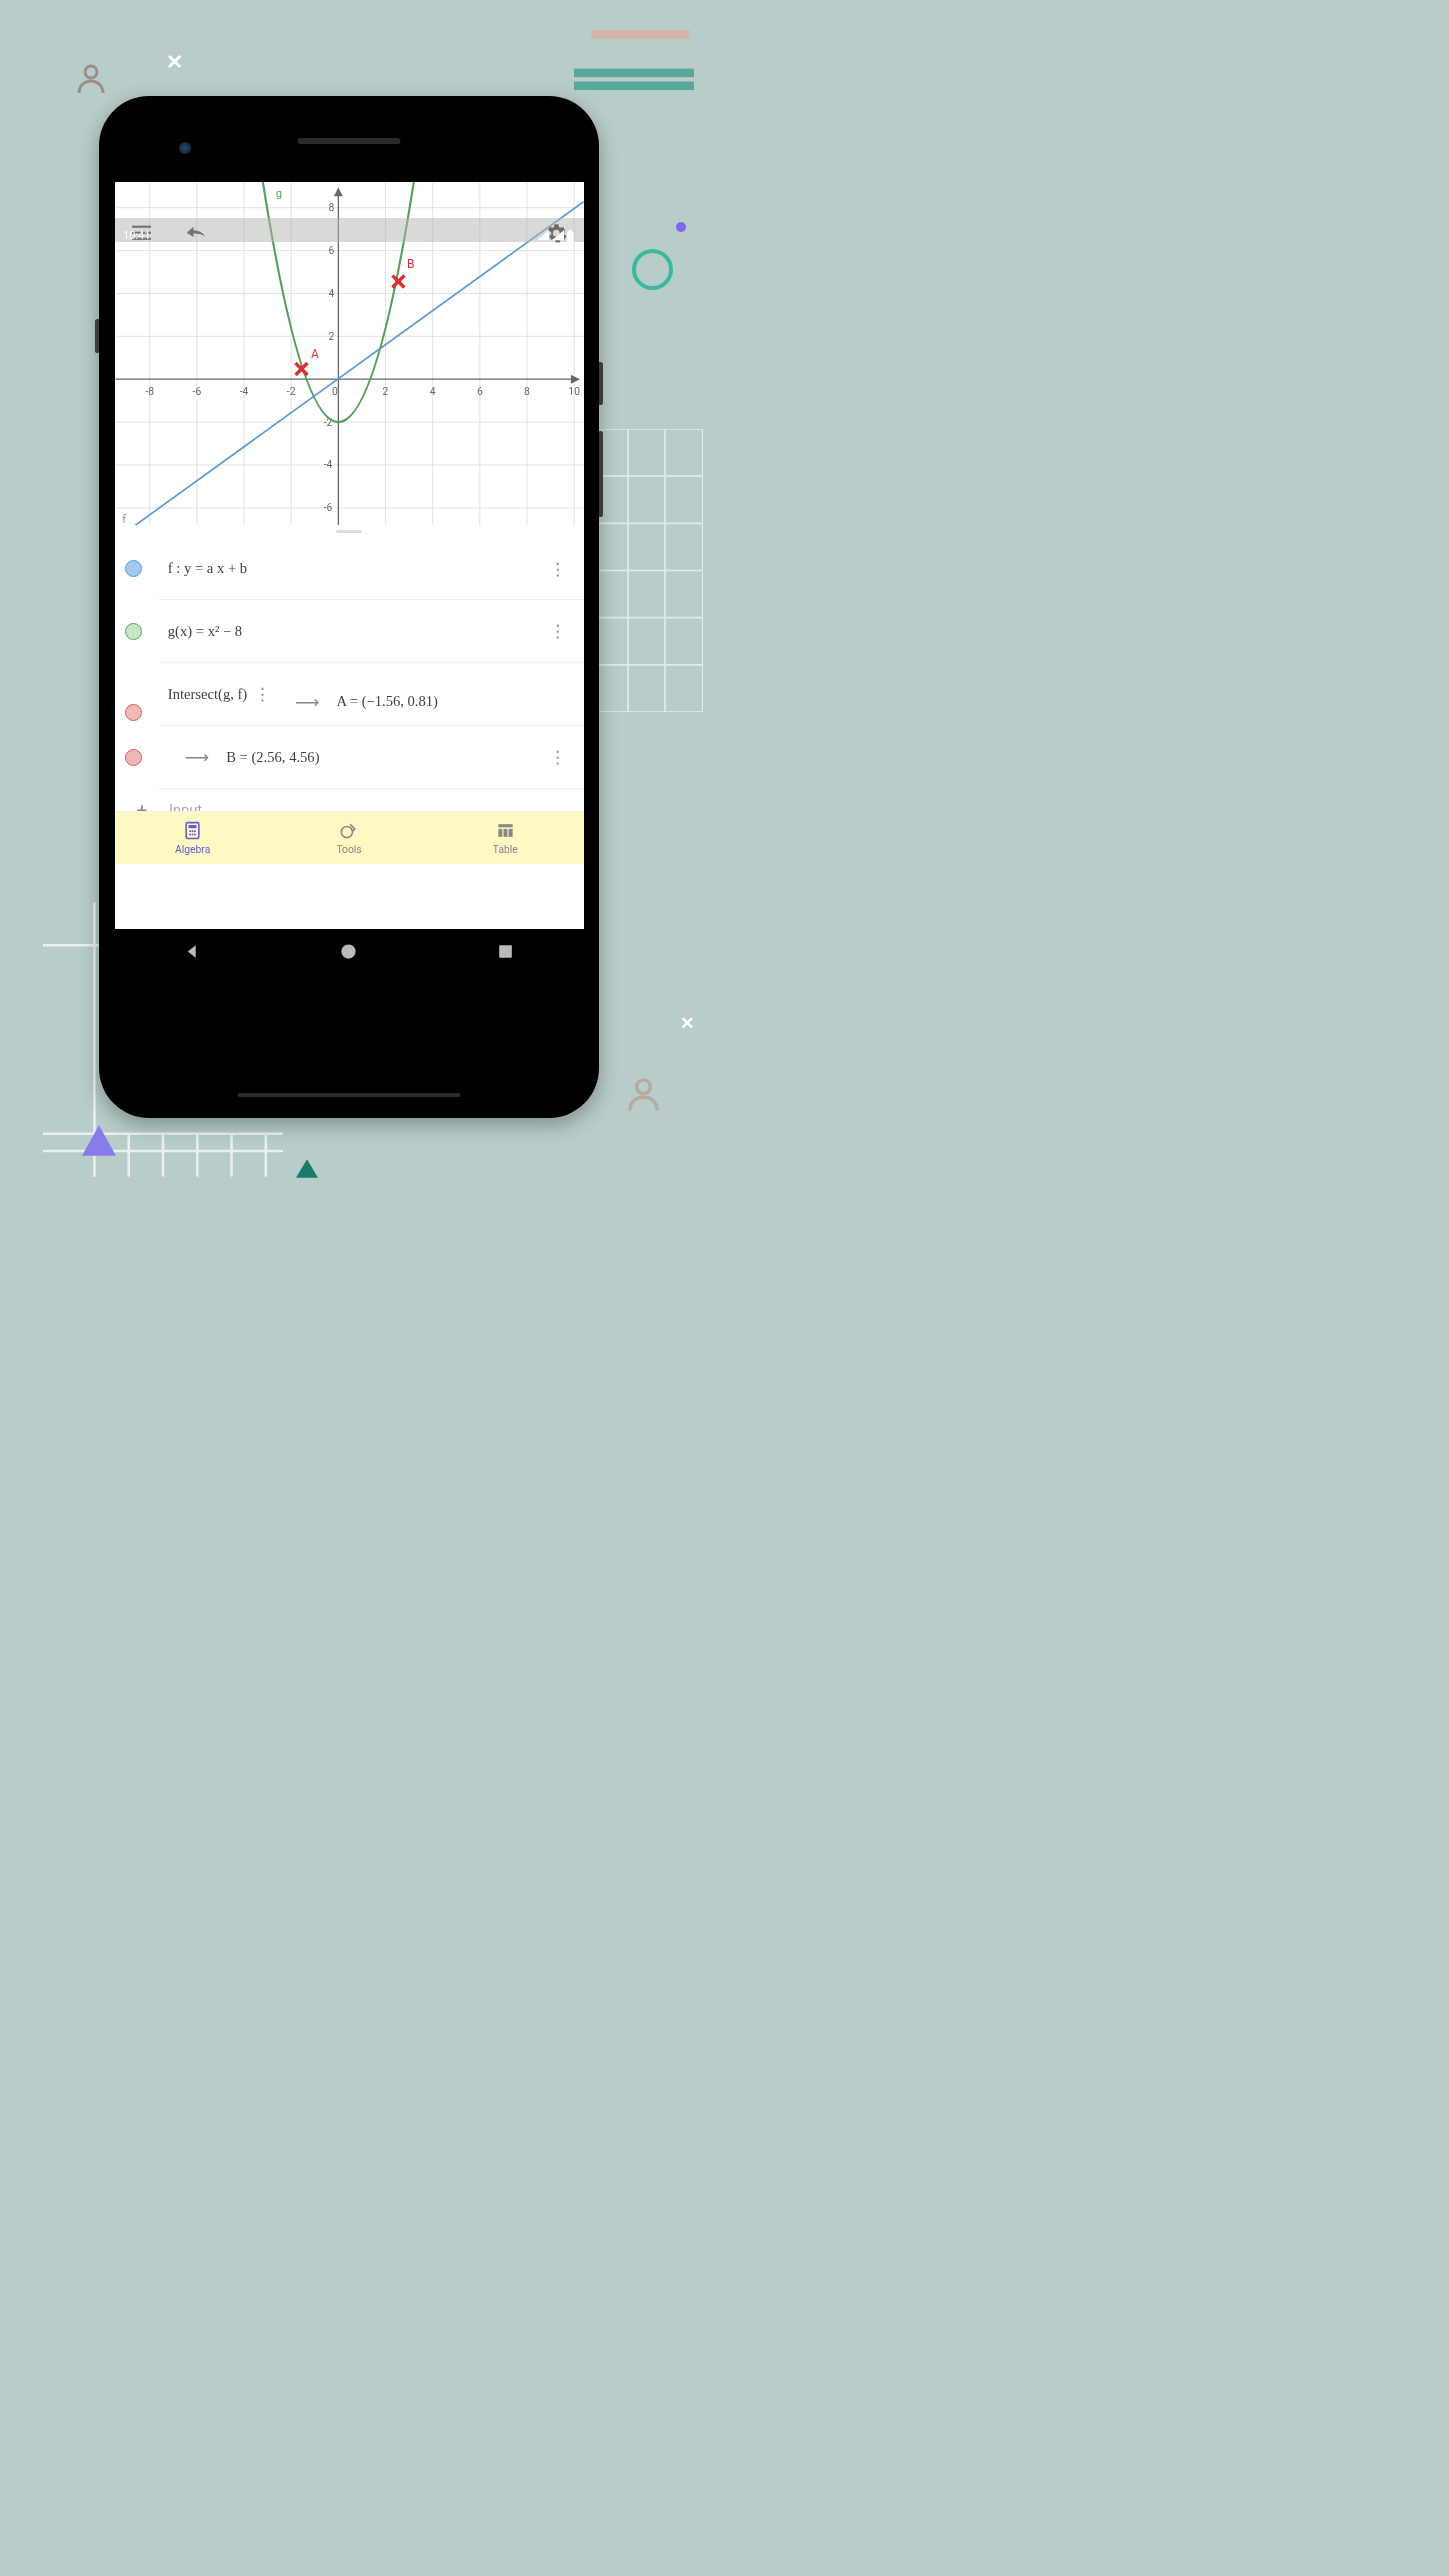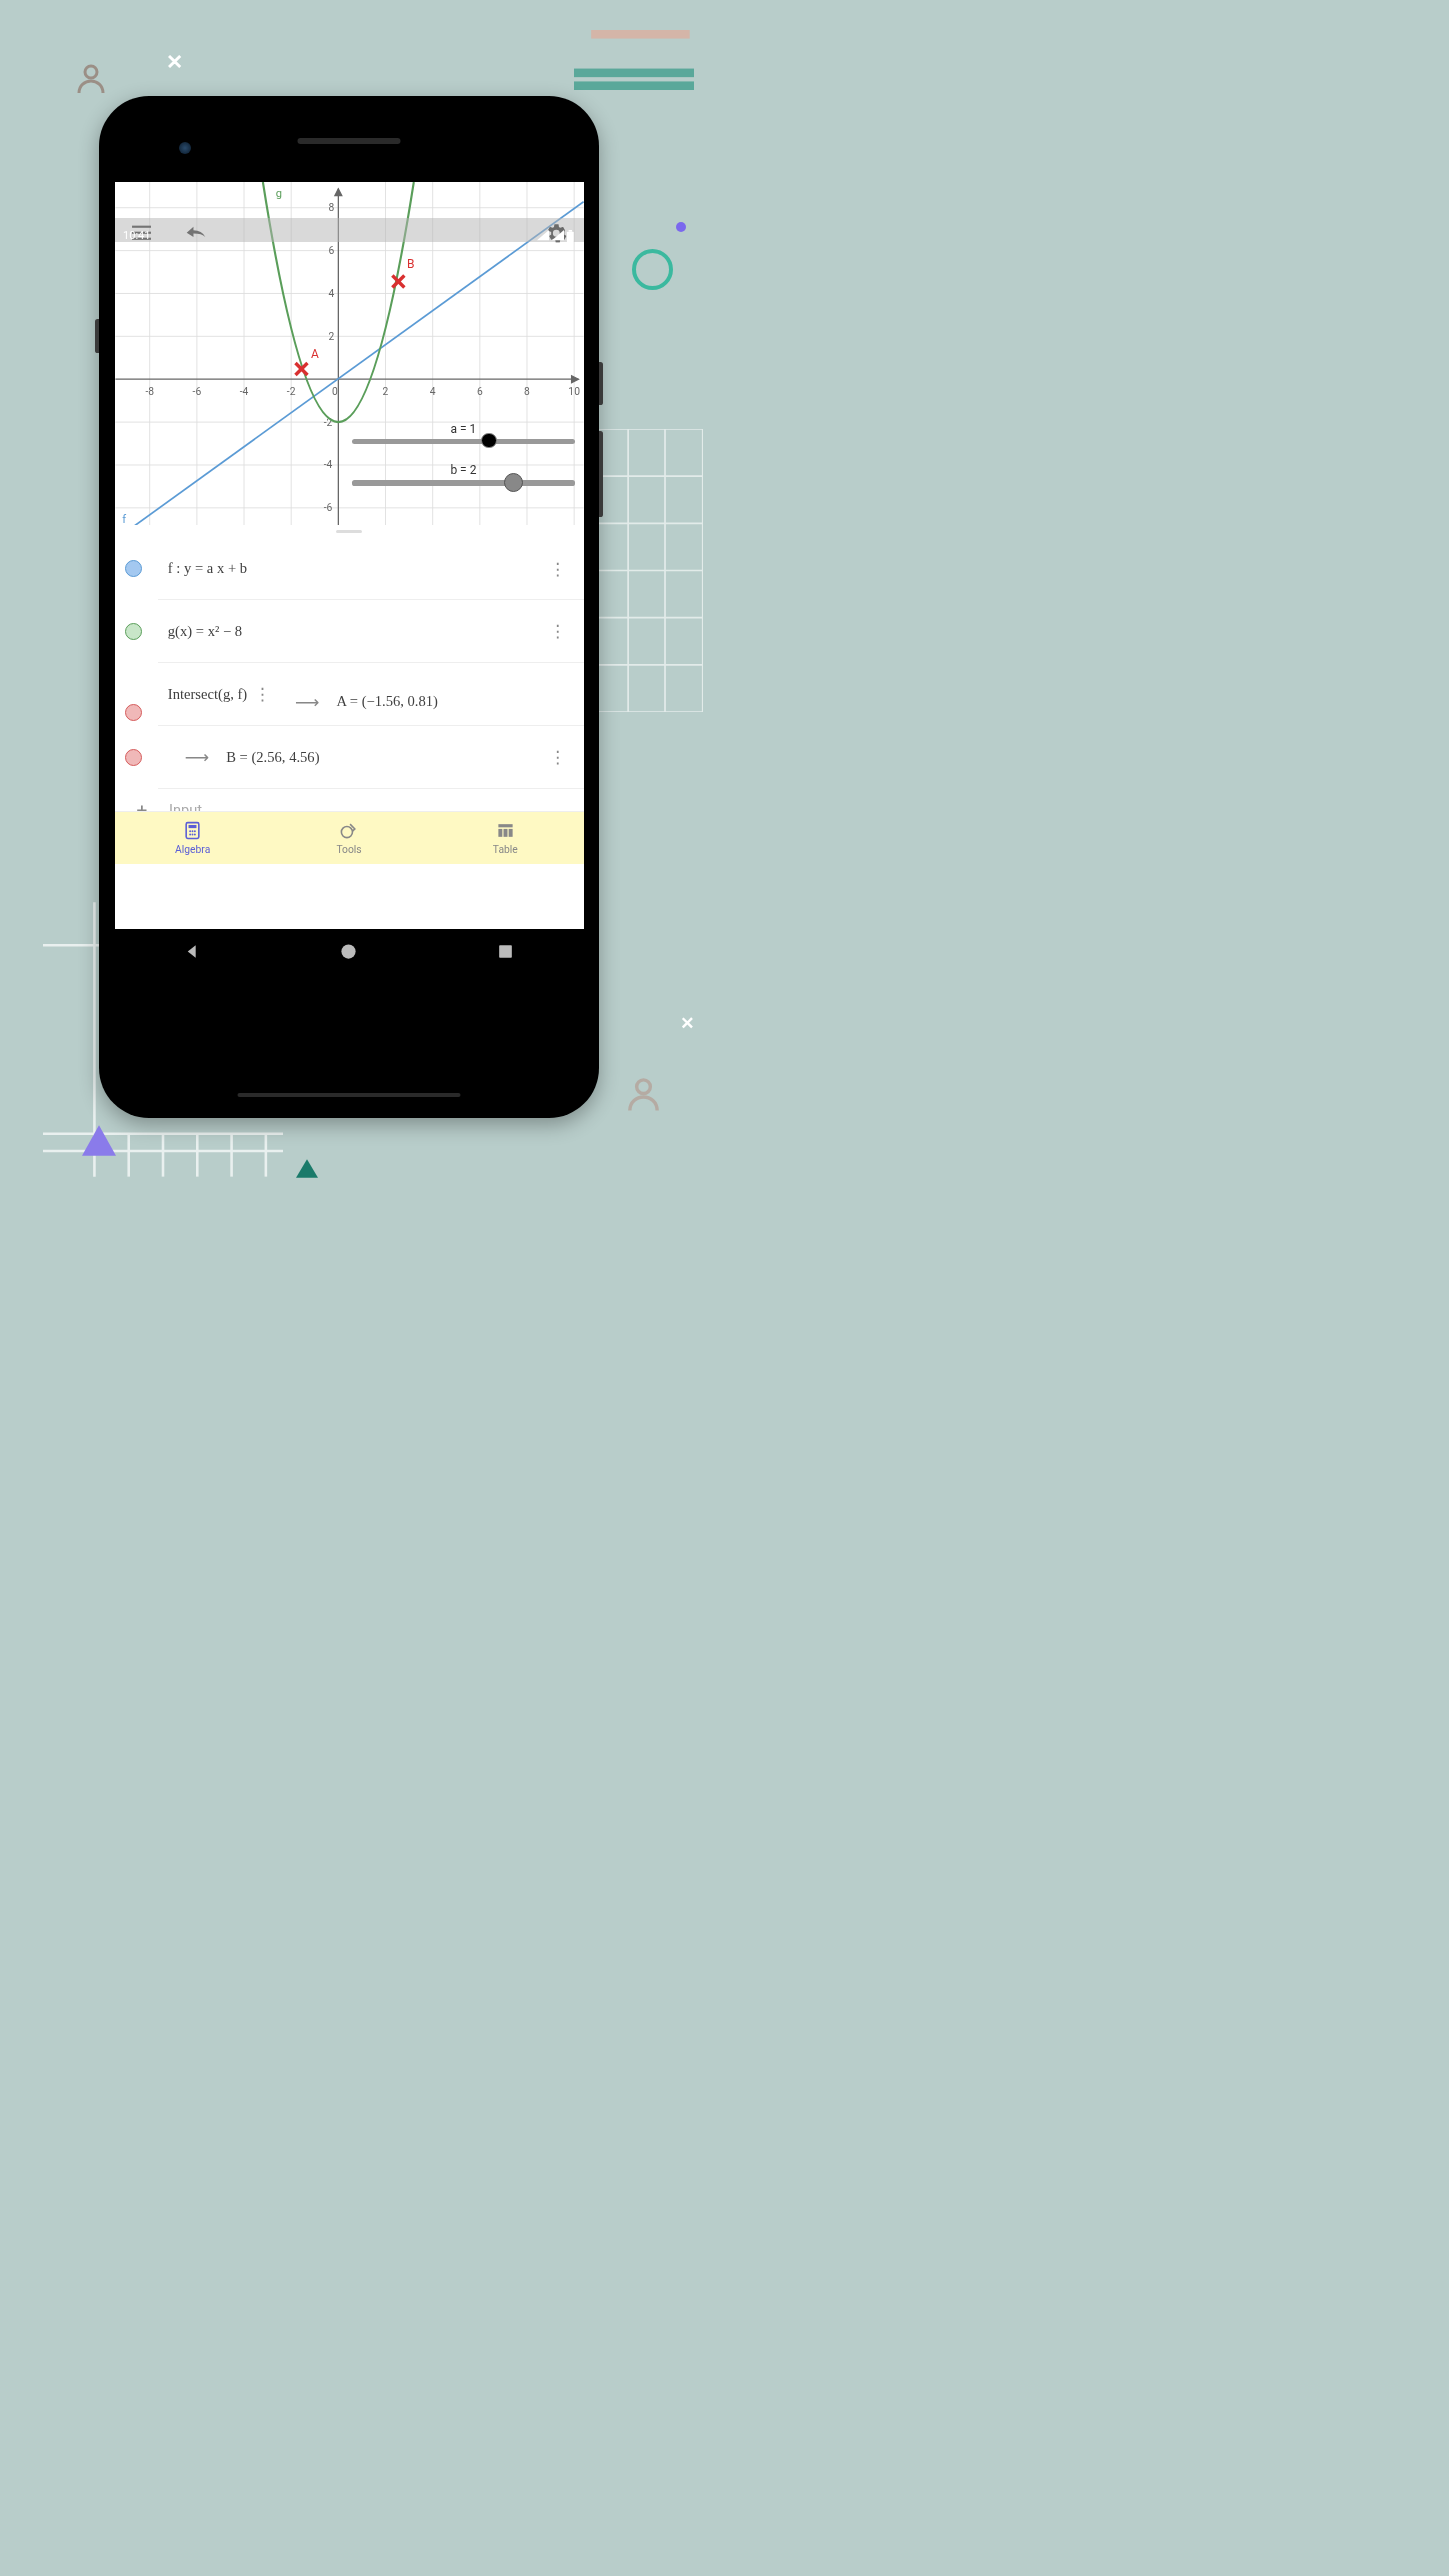--- a/index.html
+++ b/index.html
@@ -341,34 +341,20 @@
             </g>
           </svg>
         <svg class="undo-icon" width="22" height="15.5" viewBox="0 0 26 18" fill="#333">
             <path d="M2 9 L10 2 L10 6 Q20 6 24 14 Q20 10 10 10 L10 14 Z"></path>
           </svg>
         <svg class="gear-icon" width="20.6" height="20.6" viewBox="0 0 24 24" fill="#222">
             <path d="M12 8a4 4 0 100 8 4 4 0 000-8zm9.4 4c0 .5 0 1-.1 1.4l2.1 1.6c.2.2.3.5.1.7l-2 3.5c-.1.2-.4.3-.7.2l-2.5-1c-.5.4-1.1.7-1.7 1l-.4 2.6c0 .3-.3.5-.5.5h-4c-.3 0-.5-.2-.5-.5l-.4-2.6c-.6-.3-1.2-.6-1.7-1l-2.5 1c-.2.1-.5 0-.7-.2l-2-3.5c-.1-.2 0-.5.1-.7l2.1-1.6c0-.5-.1-1-.1-1.4s0-1 .1-1.4L2.5 9c-.2-.2-.3-.5-.1-.7l2-3.5c.1-.2.4-.3.7-.2l2.5 1c.5-.4 1.1-.7 1.7-1l.4-2.6c0-.3.3-.5.5-.5h4c.3 0 .5.2.5.5l.4 2.6c.6.3 1.2.6 1.7 1l2.5-1c.2-.1.5 0 .7.2l2 3.5c.1.2 0 .5-.1.7L21.3 10.6c.1.5.1 1 .1 1.4z"></path>
           </svg>
       </div>
 
-      <div class="graph-sliders">
-        <div class="slider-group">
-          <div class="slider-label">a = 1</div>
-          <div class="slider-track">
-            <div class="slider-thumb" style="left:58%"></div>
-          </div>
-        </div>
-        <div class="slider-group">
-          <div class="slider-label">b = 2</div>
-          <div class="slider-track">
-            <div class="slider-thumb" style="left:68%;background:#888;border-color:#555;width:19px;height:19px;top:-7.7px"></div>
-          </div>
-        </div>
-      </div>
     </div>
 
     <div class="drag-handle"></div>
 
     <div class="algebra-panel">
 
       <div class="algebra-row">
         <div class="algebra-marker marker-blue"></div>
         <div class="algebra-expr">f :  y  =  a x  +  b</div>
         <div class="more-dots">⋮</div>

